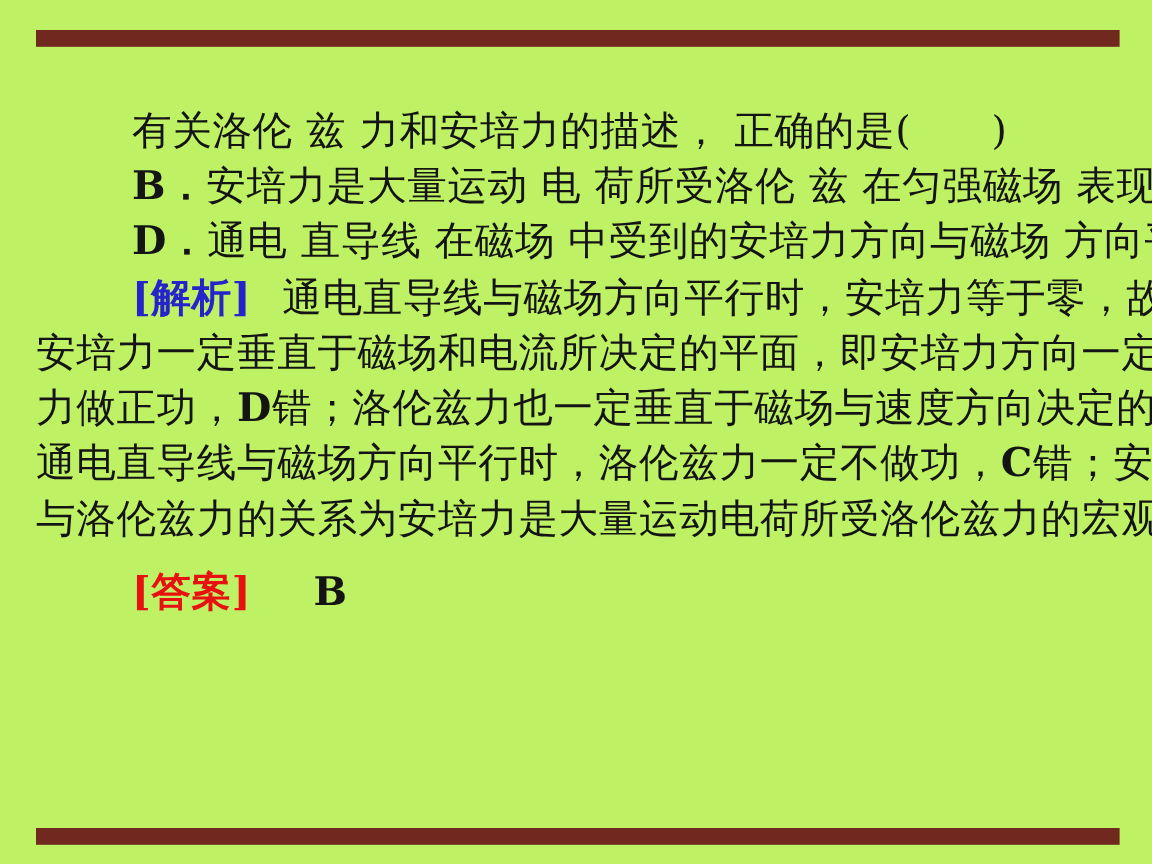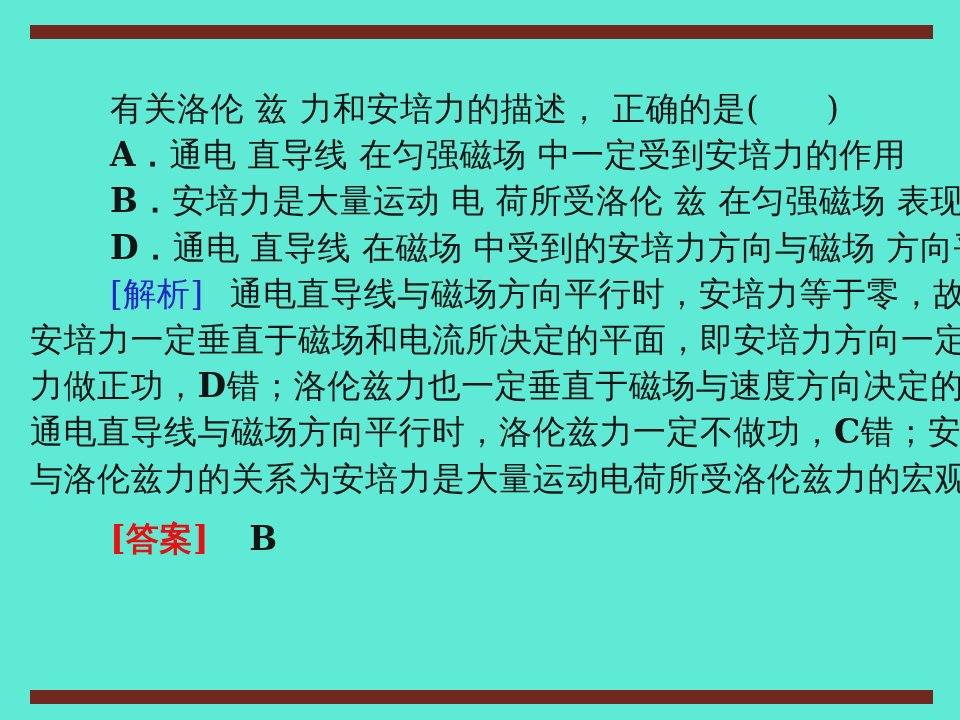--- a/index.html
+++ b/index.html
@@ -1,20 +1,20 @@
 <!DOCTYPE html>
 <html><head>
 <meta charset="utf-8">
 <style>
   html, body { margin: 0; padding: 0; background: #ffffff; }
   .slide {
     position: relative;
     width: 960px;
     height: 720px;
-    background: #5eead4;
+    background: #bef264;
     overflow: hidden;
     font-family: "DejaVu Serif", "Liberation Serif", serif;
     color: #141414;
   }
   .bar {
     position: absolute;
     left: 30px;
     width: 903px;
     height: 14px;
     background: #70281f; 
@@ -31,47 +31,44 @@
     font-size: 33px;
     line-height: 46.2px;
     white-space: nowrap;
     letter-spacing: 0.5px;
   }
   .line.indent { padding-left: 80px; }
   .opt-label { font-weight: bold; }
   b { font-weight: bold; }
   .tag-blue {
     color: #2424cb;
-    font-weight: normal;
+    font-weight: bold;
     margin-right: 26px;
   }
   .tag-red {
     color: #e81111;
     font-weight: bold;
-    margin-right: 40px;
+    margin-right: 52px;
   }
   .answer-line { margin-top: 14px; }
   .answer-value { font-weight: bold; }
 </style>
 </head>
 <body>
 
 <div class="slide">
 
   <div class="bar top" style="background: rgb(112, 40, 31);"></div>
 
   <div class="content">
 
     <div class="line indent">
       <span>有关洛伦 兹 力和安培力的描述， 正确的是(　　)</span>
     </div>
 
-    <div class="line indent">
-      <span class="opt-label">A．</span><span>通电 直导线 在匀强磁场 中一定受到安培力的作用</span>
-    </div>
 
     <div class="line indent">
       <span class="opt-label">B．</span><span>安培力是大量运动 电 荷所受洛伦 兹 在匀强磁场 表现</span>
     </div>
 
 
     <div class="line indent">
       <span class="opt-label">D．</span><span>通电 直导线 在磁场 中受到的安培力方向与磁场 方向平行</span>
     </div>
 

